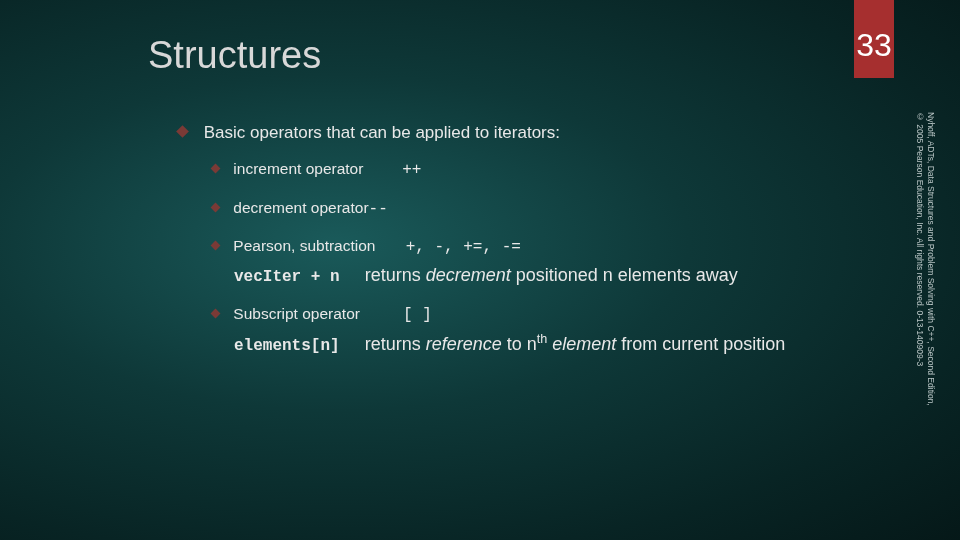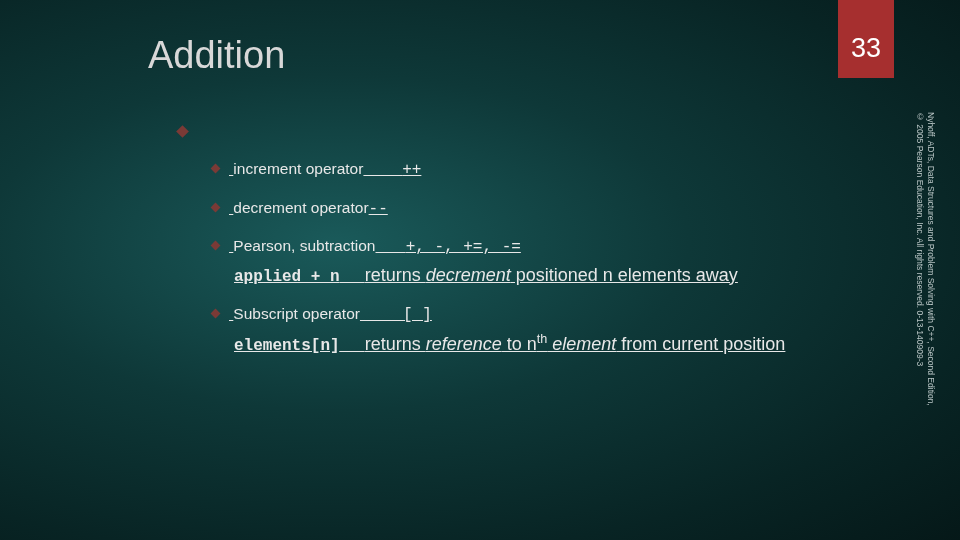--- a/index.html
+++ b/index.html
@@ -15,25 +15,25 @@
     top: 34px;
     left: 148px;
     font-size: 38px;
     font-weight: 400;
     color: #d8d8d8;
   }
   .pagebadge {
     position: absolute;
     top: 0;
     right: 66px;
-    width: 56px;
+    width: 40px;
     height: 78px;
     background: #a62f2f;
     color: #fff;
-    font-size: 27px;
+    font-size: 32px;
     display: flex;
     align-items: flex-end;
     justify-content: center;
     padding-bottom: 14px;
   }
   .citation {
     position: absolute;
     top: 112px;
     right: 24px;
     height: 300px;
@@ -57,49 +57,50 @@
     display: inline-block;
     width: 7px;
     height: 7px;
     transform: rotate(45deg);
     margin-right: 12px;
     vertical-align: 2px;
   }
   .dia.big { background: #7a3a36; width: 9px; height: 9px; }
   .dia.small { background: #7a3a36; }
   .mainitem { margin-bottom: 18px; }
-  .sublist { margin-left: 34px; margin-top: 14px; text-decoration: underline; }
+  .sublist { margin-left: 34px; margin-top: 14px; }
   .sublist > li { margin-bottom: 16px; font-size: 15.5px; }
   .sublist .dia { margin-right: 10px; }
   .mono { font-family: "Courier New", monospace; font-size: 16px; }
   .desc { display: inline-block; }
   .bold { font-weight: 700; }
   .ital { font-style: italic; }
   .sub-desc {
     margin-left: 22px;
     margin-top: 4px;
     margin-bottom: 4px;
     font-size: 18px;
   }
   .sub-desc .mono { font-size: 16px; }
   sup { font-size: 0.7em; vertical-align: super; }
 </style>
 </head>
 <body>
 
-<div class="title">Addition</div>
+<div class="title">Structures</div>
 
 <div class="pagebadge">33</div>
 
 <div class="citation">Nyhoff, ADTs, Data Structures and Problem Solving with C++, Second Edition, © 2005 Pearson Education, Inc. All rights reserved. 0-13-140909-3</div>
 
 <div class="content">
   <ul>
     <li class="mainitem">
       <span class="dia big"></span>
+      <span>Basic operators that can be applied to iterators:</span>
       <ul class="sublist">
 
         <li>
           <span class="dia small"></span>
           <span class="desc">increment operator</span>
           &nbsp;&nbsp;&nbsp;&nbsp;&nbsp;&nbsp;&nbsp;
           <span class="mono">++</span>
         </li>
 
         <li>
@@ -108,21 +109,21 @@
         </li>
 
 
 
         <li>
           <span class="dia small"></span>
           <span class="desc">Pearson, subtraction</span>
           &nbsp;&nbsp;&nbsp;&nbsp;&nbsp;
           <span class="mono">+, -, +=, -=</span>
           <div class="sub-desc">
-            <span class="mono bold">applied + n</span>
+            <span class="mono bold">vecIter + n</span>
             &nbsp;&nbsp;&nbsp;
             <span>returns </span><span class="ital">decrement</span><span> positioned n elements away</span>
           </div>
         </li>
 
         <li>
           <span class="dia small"></span>
           <span class="desc">Subscript operator</span>
           &nbsp;&nbsp;&nbsp;&nbsp;&nbsp;&nbsp;&nbsp;&nbsp;
           <span class="mono">[ ]</span>

